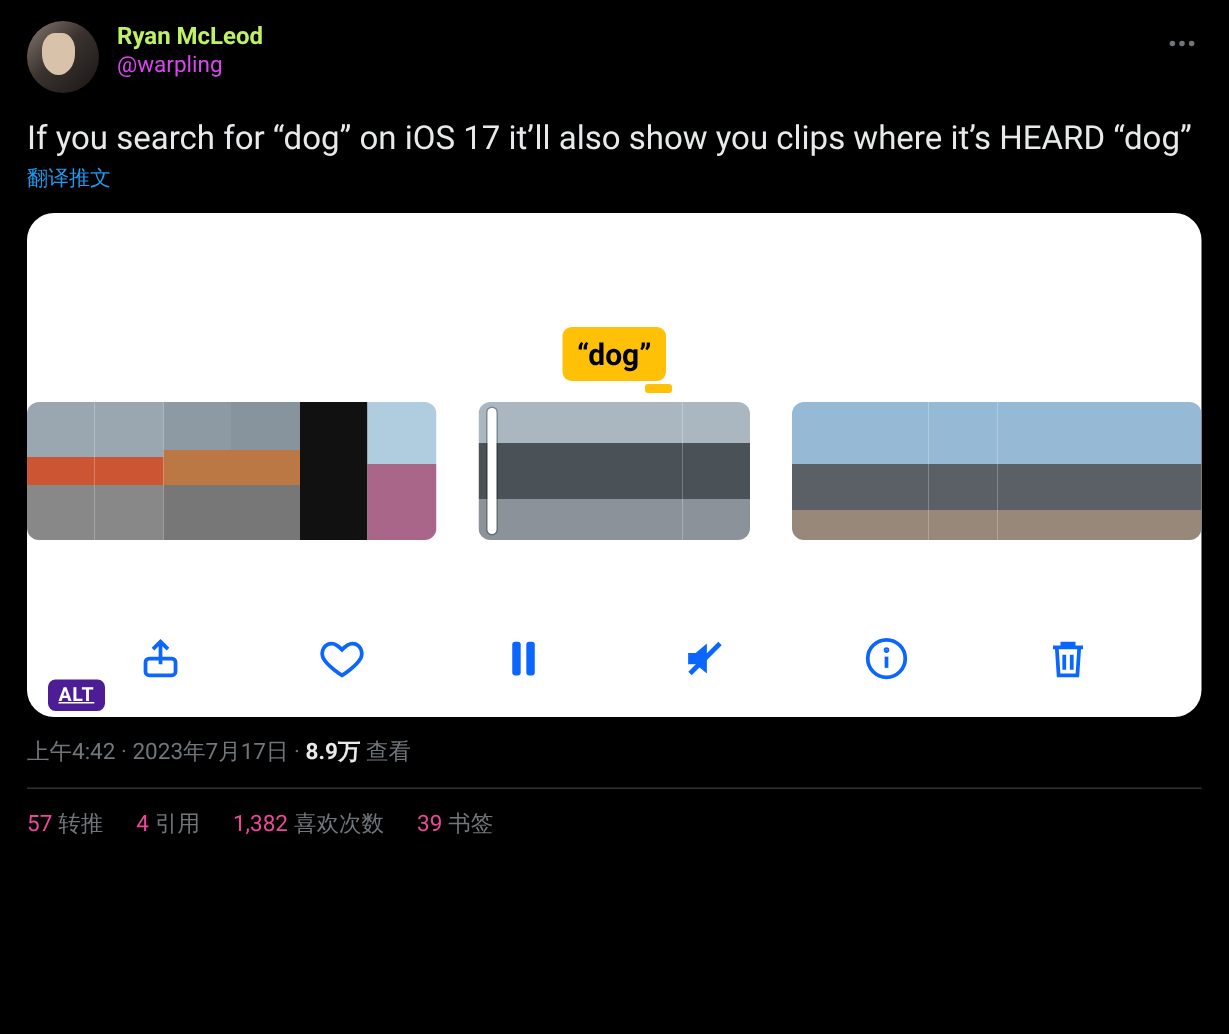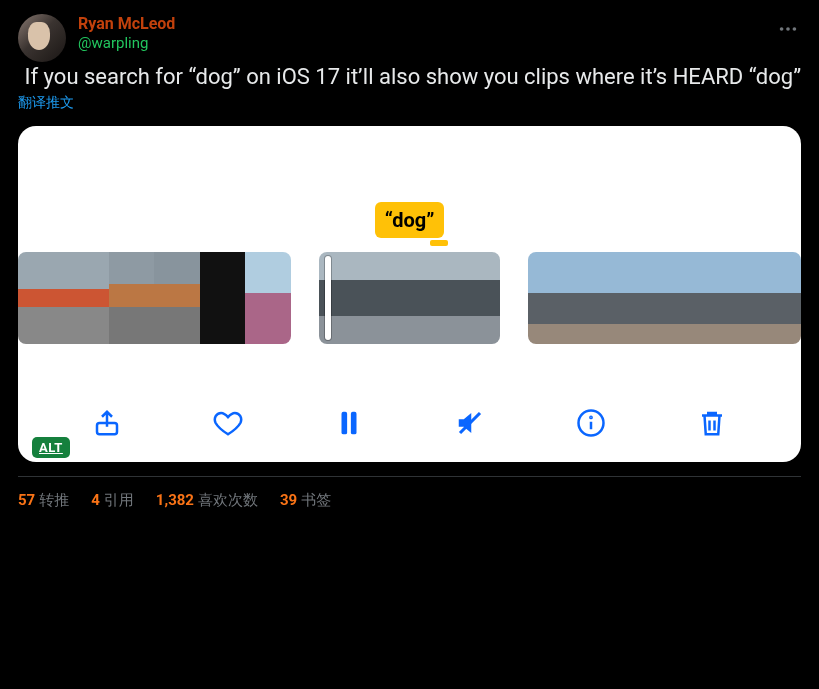--- a/index.html
+++ b/index.html
@@ -37,40 +37,39 @@
     border-radius: 40% 40% 50% 50%;
   }
   .names {
     display: flex;
     flex-direction: column;
     line-height: 1.25;
   }
   .display-name {
     font-weight: 700;
     font-size: 16px;
-    color: #c2410c;
+    color: #bef264;
   }
   .handle {
-    color: #22c55e;
+    color: #d946ef;
     font-size: 15px;
   }
   .more {
     margin-left: auto;
     color: #71767b;
     padding: 4px 2px;
     cursor: pointer;
   }
   .more svg { display:block; }
   .body-text {
-    margin-top: 0;
+    margin-top: 16px;
     font-size: 22px;
     line-height: 1.35;
     color: #e7e9ea;
     font-weight: 400;
-    text-align: right;
   }
   .translate {
     margin-top: 0;
     color: #1d9bf0;
     font-size: 14px;
     cursor: pointer;
     display: inline-block;
   }
   .media-card {
     margin-top: 14px;
@@ -156,21 +155,21 @@
     cursor:pointer;
     color: #0a66ff;
   }
   .tbtn svg { width: 30px; height: 30px; stroke: currentColor; fill: none; stroke-width: 2; }
   .pause svg { fill: currentColor; stroke:none; }
   .mute svg { fill: currentColor; stroke:none; }
   .alt-badge {
     position:absolute;
     left: 14px;
     bottom: 4px;
-    background:#15803d;
+    background:#4c1d95;
     color:#fff;
     font-weight:700;
     font-size:13px;
     padding: 3px 7px;
     border-radius: 5px;
     letter-spacing: 0.5px;
     text-decoration: underline;
   }
   .meta {
     margin-top: 14px;
@@ -184,21 +183,21 @@
     background:#2f3336;
     margin-top: 14px;
   }
   .stats {
     display:flex;
     gap: 22px;
     padding: 14px 0 4px 0;
     font-size: 15px;
     color:#71767b;
   }
-  .stats .num { color:#f97316; font-weight:700; margin-right:4px;}
+  .stats .num { color:#ec4899; font-weight:400; margin-right:4px;}
   .stat { cursor:pointer; }
 </style>
 </head>
 <body>
 
 <div class="tweet">
 
   <div class="header">
     <div class="avatar"></div>
     <div class="names">
@@ -288,20 +287,23 @@
             <path d="M4 6h16M9 6V4h6v2M6 6l1 15h10l1-15"></path>
             <line x1="10" y1="10" x2="10" y2="18"></line>
             <line x1="14" y1="10" x2="14" y2="18"></line>
           </svg>
       </div>
     </div>
 
     <div class="alt-badge">ALT</div>
   </div>
 
+  <div class="meta">
+    <span>上午4:42</span><span class="dot"></span><span>2023年7月17日</span><span class="dot"></span><span class="strong">8.9万</span> <span>查看</span>
+  </div>
 
   <div class="divider"></div>
 
   <div class="stats">
     <span class="stat"><span class="num">57</span><span>转推</span></span>
     <span class="stat"><span class="num">4</span><span>引用</span></span>
     <span class="stat"><span class="num">1,382</span><span>喜欢次数</span></span>
     <span class="stat"><span class="num">39</span><span>书签</span></span>
   </div>
 

